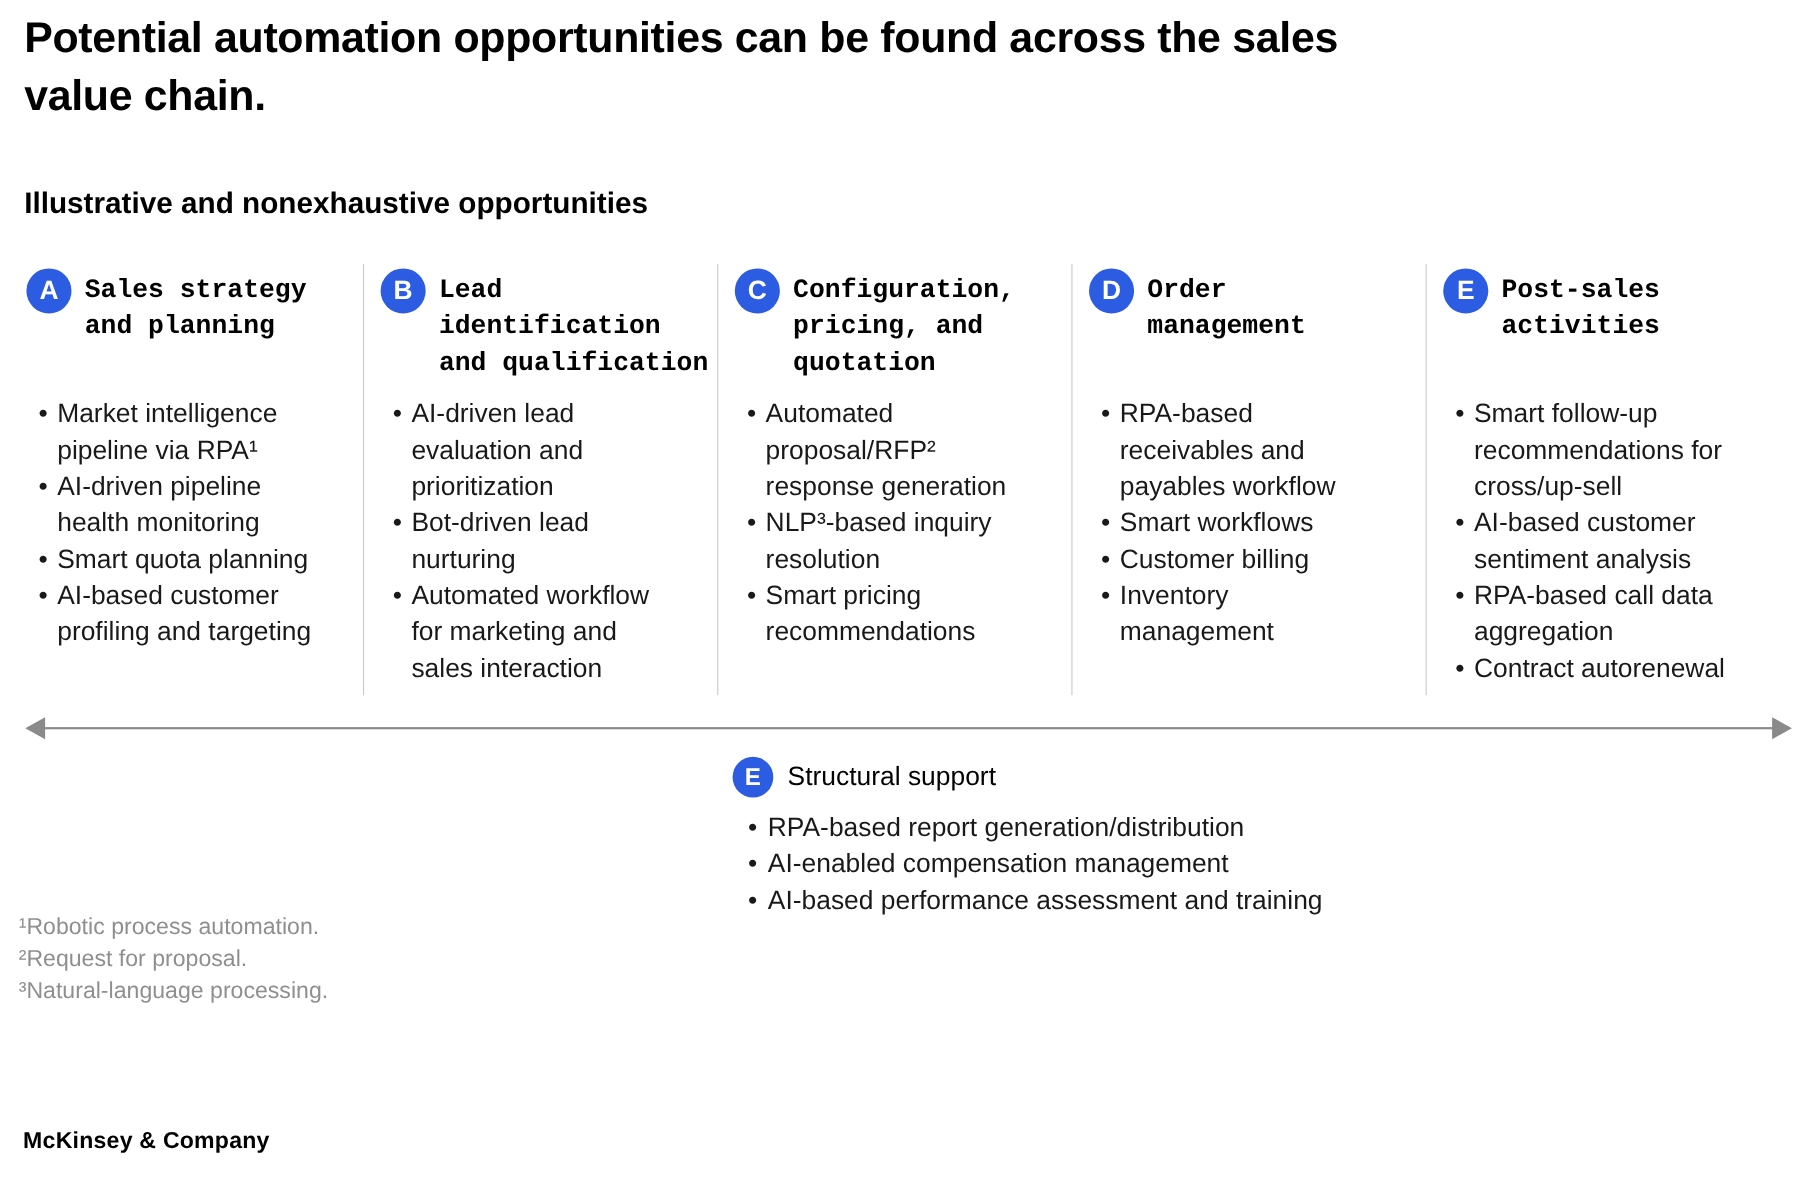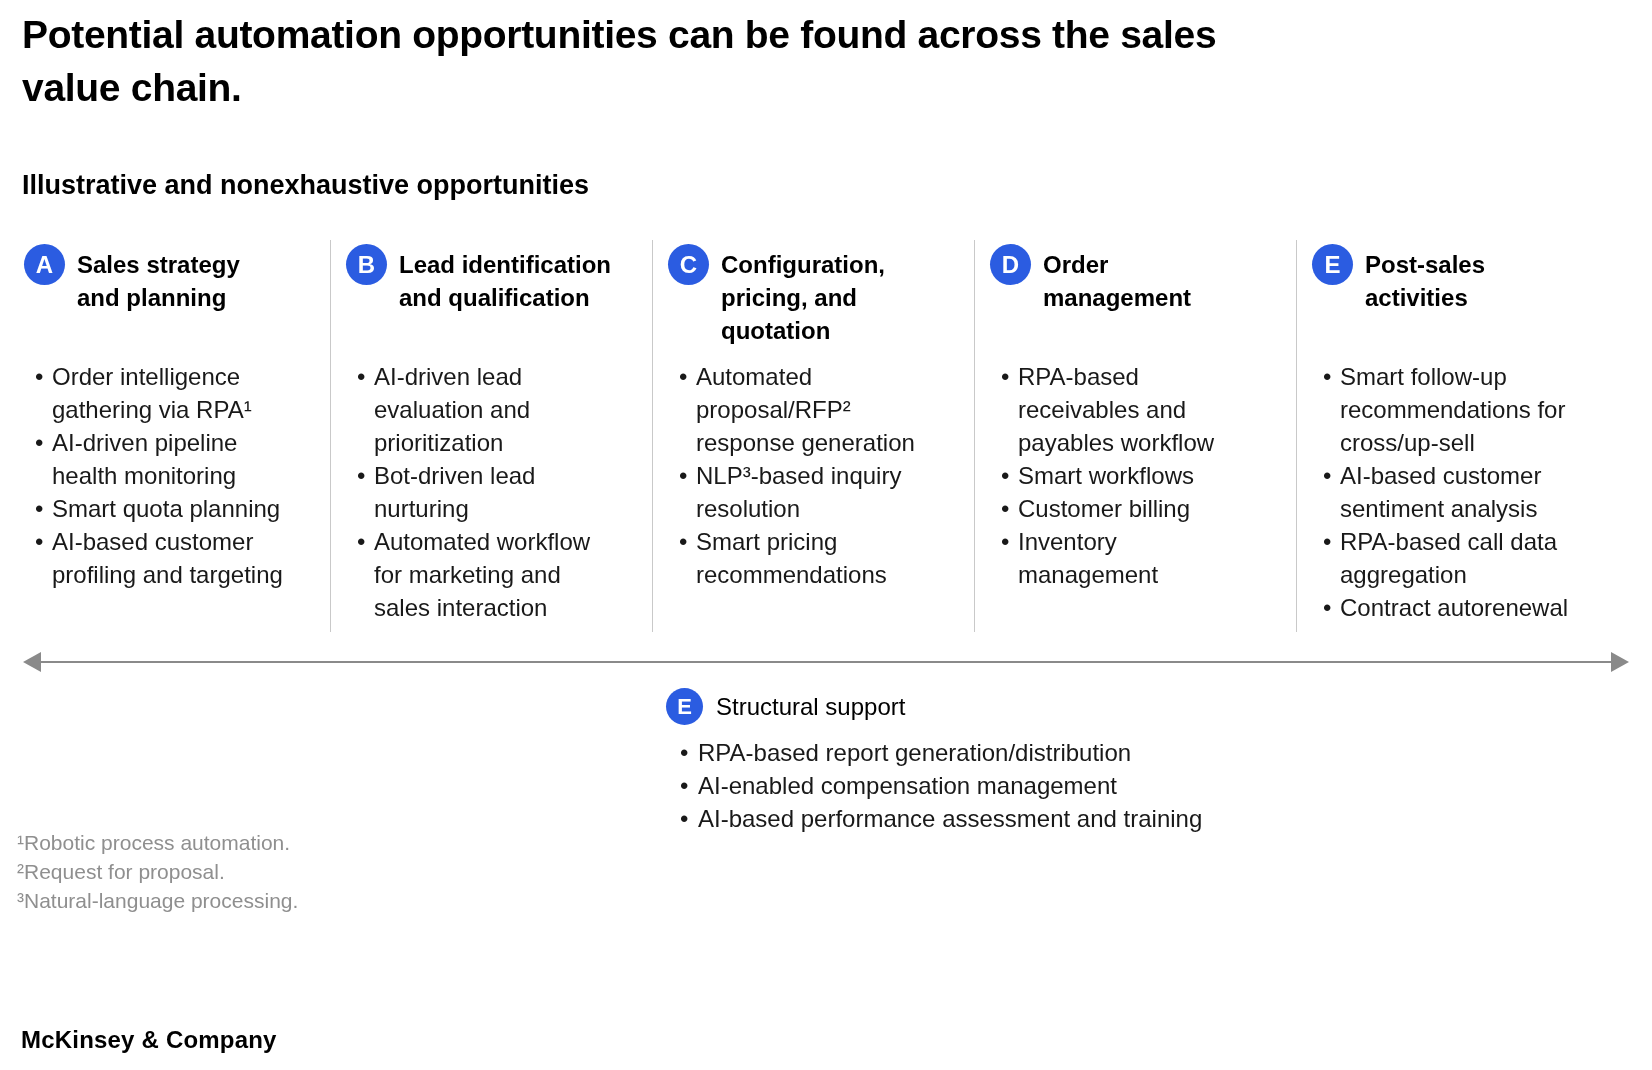--- a/index.html
+++ b/index.html
@@ -41,20 +41,21 @@
     width: 41px; height: 41px; flex: none;
     border-radius: 50%;
     background: var(--badge-blue, #2b5ce1);
     color: #fff; font-weight: bold; font-size: 24px;
     display: flex; align-items: center; justify-content: center;
   }
   .col-title {
     font-size: 24px; font-weight: bold; line-height: 33px;
     padding-top: 4px; color: #000;
     white-space: pre-line;
+    font-family: Liberation Mono, monospace;
   }
 
   .col-bullets { list-style: none; font-size: 24px; line-height: 33px; color: #191919; }
   .col-bullets li { position: relative; padding-left: 28px; max-width: 268px; }
   .col-bullets li > span { display: inline-block; max-width: 240px; vertical-align: top; }
   .col-bullets li::before { content: "\2022"; position: absolute; left: 11px; top: 0; }
 
   .value-arrow { position: absolute; left: 0; top: 0; }
   .arrow-line {
     position: absolute; left: 40px; top: 661px;
@@ -92,41 +93,41 @@
   .s-bullets li::before { content: "\2022"; position: absolute; left: 0; top: 0; }
 
   .footnotes {
     position: absolute; left: 17px; top: 828px;
     font-size: 21px; line-height: 29px;
     color: var(--footnote-gray, #8f8f8f);
   }
 
   .footer-brand {
     position: absolute; left: 21px; top: 1026px;
-    font-size: 24px; font-weight: bold; letter-spacing: 0.2px; color: #000;
+    font-size: 21px; font-weight: bold; letter-spacing: 0.2px; color: #000;
   }
 </style>
 </head>
 <body>
 
 <h1 class="page-title">Potential automation opportunities can be found across the sales
 value chain.</h1>
 
 <div class="subtitle">Illustrative and nonexhaustive opportunities</div>
 
 <div class="columns">
 
   <div class="col">
     <div class="col-head">
       <div class="badge">A</div>
       <div class="col-title">Sales strategy
 and planning</div>
     </div>
     <ul class="col-bullets">
-      <li><span>Order intelligence gathering via RPA¹</span></li>
+      <li><span>Market intelligence pipeline via RPA¹</span></li>
       <li><span>AI-driven pipeline health monitoring</span></li>
       <li><span>Smart quota planning</span></li>
       <li><span>AI-based customer profiling and targeting</span></li>
     </ul>
   </div>
 
   <div class="col">
     <div class="col-head">
       <div class="badge">B</div>
       <div class="col-title">Lead identification

